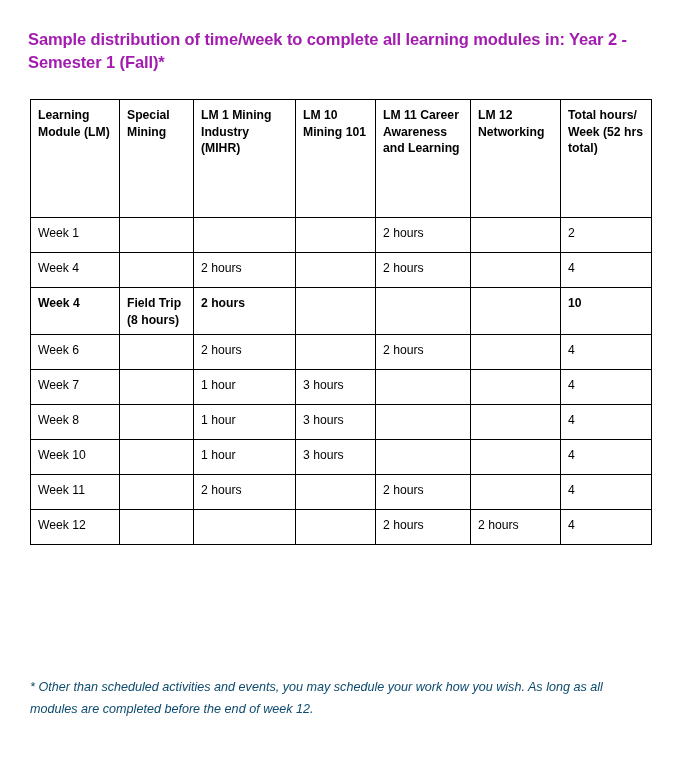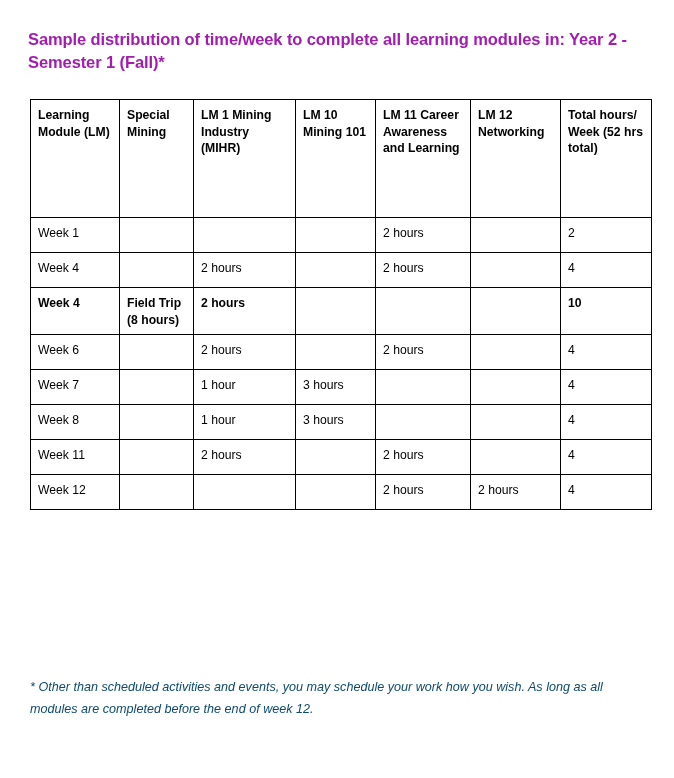--- a/index.html
+++ b/index.html
@@ -171,20 +171,29 @@
           <tr>
             <td class="rowhead">Week 8</td>
             <td></td>
             <td>1 hour</td>
             <td>3 hours</td>
             <td></td>
             <td></td>
             <td class="total">4</td>
           </tr>
           <tr>
+            <td class="rowhead">Week 10</td>
+            <td></td>
+            <td>1 hour</td>
+            <td>3 hours</td>
+            <td></td>
+            <td></td>
+            <td class="total">4</td>
+          </tr>
+          <tr>
             <td class="rowhead">Week 11</td>
             <td></td>
             <td>2 hours</td>
             <td></td>
             <td>2 hours</td>
             <td></td>
             <td class="total">4</td>
           </tr>
           <tr>
             <td class="rowhead">Week 12</td>

